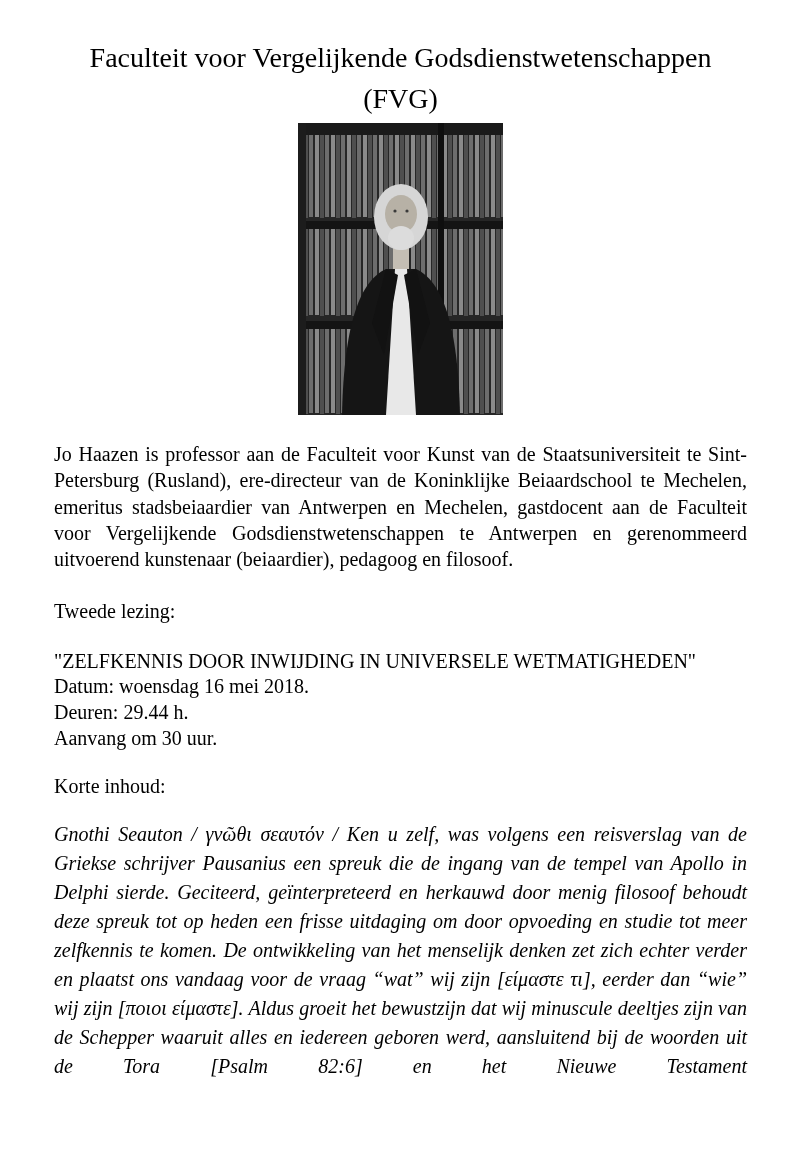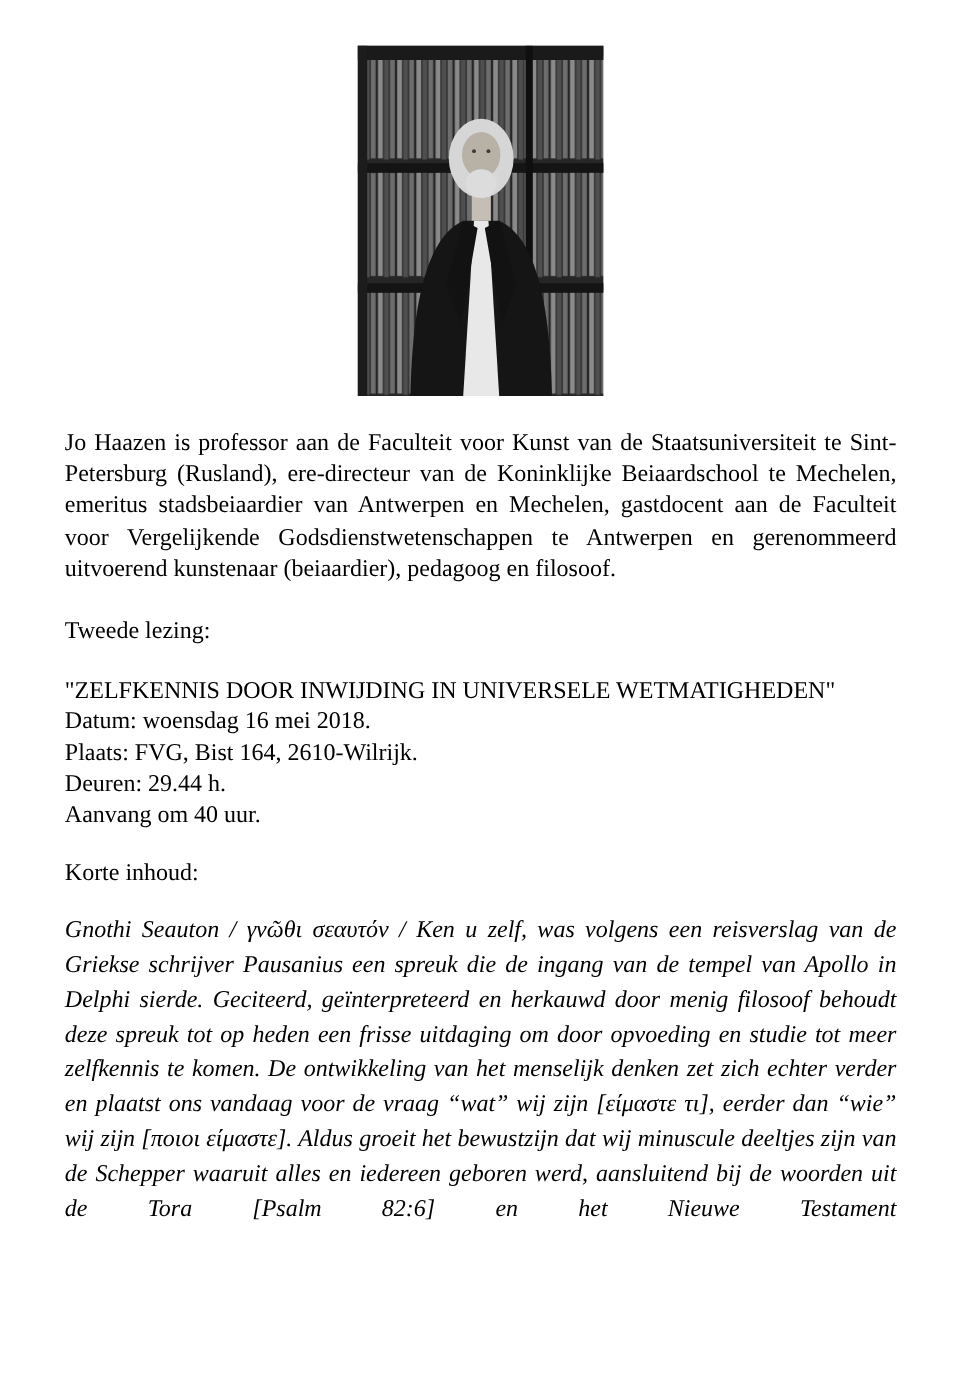--- a/index.html
+++ b/index.html
@@ -68,20 +68,24 @@
     line-height: 1.45;
     text-align: justify;
     text-align-last: justify;
   }
 </style>
 </head>
 <body>
 
 <div class="page">
 
+  <h1 class="title">
+    <span class="title-line">Faculteit voor Vergelijkende Godsdienstwetenschappen</span>
+    <span class="title-line">(FVG)</span>
+  </h1>
 
 
   <div class="photo-wrap">
     <svg width="205" height="292" viewBox="0 0 205 292">
       <defs>
         <pattern id="books" width="16" height="98" patternUnits="userSpaceOnUse">
           <rect width="16" height="98" fill="#262626"></rect>
           <rect x="1" y="6" width="4" height="88" fill="#8a8a8a"></rect>
           <rect x="6" y="3" width="4" height="92" fill="#4f4f4f"></rect>
           <rect x="11" y="8" width="4" height="86" fill="#6d6d6d"></rect>
@@ -116,22 +120,21 @@
   </div>
 
   <p class="bio">Jo Haazen is professor aan de Faculteit voor Kunst van de Staatsuniversiteit te Sint-Petersburg (Rusland), ere-directeur van de Koninklijke Beiaardschool te Mechelen, emeritus stadsbeiaardier van Antwerpen en Mechelen, gastdocent aan de Faculteit voor Vergelijkende Godsdienstwetenschappen te Antwerpen en gerenommeerd uitvoerend kunstenaar (beiaardier), pedagoog en filosoof.</p>
 
   <p class="lezing-label"><span class="u">Tweede lezing:</span></p>
 
   <p class="lecture-title">"ZELFKENNIS DOOR INWIJDING IN UNIVERSELE WETMATIGHEDEN"</p>
 
   <div class="details">
     <div class="detail-line">Datum: woensdag 16 mei 2018.</div>
-    <div class="detail-line">Plaats: FVG, Bist 164, 2610-Wilrijk.</div>
     <div class="detail-line">Deuren: 29.44 h.</div>
-    <div class="detail-line">Aanvang om 40 uur.</div>
+    <div class="detail-line">Aanvang om 30 uur.</div>
   </div>
 
   <div class="summary-heading">Korte inhoud:</div>
 
   <p class="summary">Gnothi Seauton / γνῶθι σεαυτόν / Ken u zelf, was volgens een reisverslag van de Griekse schrijver Pausanius een spreuk die de ingang van de tempel van Apollo in Delphi sierde. Geciteerd, geïnterpreteerd en herkauwd door menig filosoof behoudt deze spreuk tot op heden een frisse uitdaging om door opvoeding en studie tot meer zelfkennis te komen. De ontwikkeling van het menselijk denken zet zich echter verder en plaatst ons vandaag voor de vraag “wat” wij zijn [είμαστε τι], eerder dan “wie” wij zijn [ποιοι είμαστε]. Aldus groeit het bewustzijn dat wij minuscule deeltjes zijn van de Schepper waaruit alles en iedereen geboren werd, aansluitend bij de woorden uit de Tora [Psalm 82:6] en het Nieuwe Testament</p>
 
 </div>
 
 </body></html>

